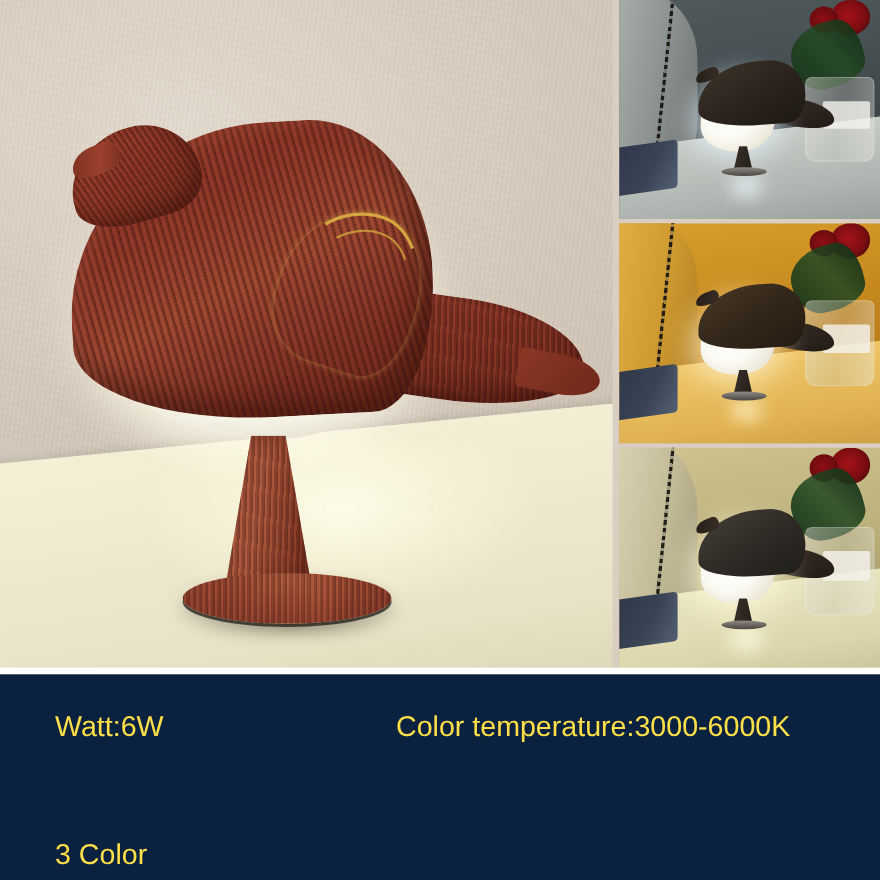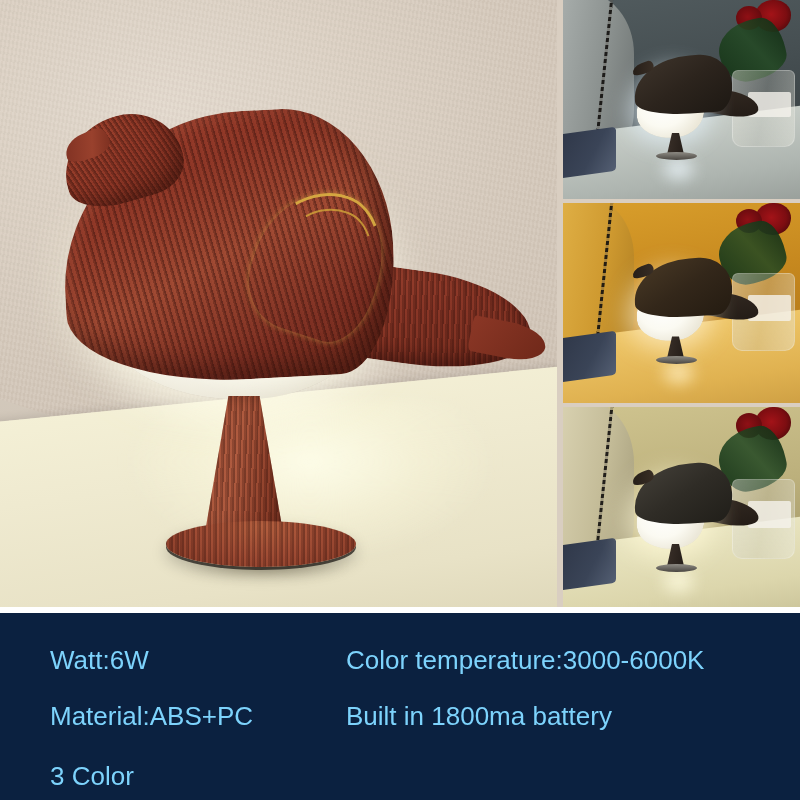--- a/index.html
+++ b/index.html
@@ -295,27 +295,27 @@
 
   
   .specs{
     position:absolute;left:0;top:613px;width:800px;height:187px;
     background:#0b2140;
     z-index:5;
   }
   .spec-row{
     position:absolute;left:0;width:800px;height:46px;
     display:flex;align-items:center;
-    color:#7dd3fc;font-size:26px;white-space:nowrap;
+    color:#fde047;font-size:26px;white-space:nowrap;
   }
   .spec-row.r0{top:24px;}
   .spec-row.r1{top:80px;}
   .spec-row.r2{top:140px;text-align:right;}
   .spec-cell.left{position:absolute;left:50px;}
-  .spec-cell.right{position:absolute;left:346px;}
+  .spec-cell.right{position:absolute;left:360px;}
   .spec-row.r2 .spec-cell.right{left:350px;}
 
   .gutter-top{
     position:absolute;left:0;top:607px;width:800px;height:7px;
     background:#ffffff;z-index:4;
   }
 </style>
 </head>
 <body>
 
@@ -421,22 +421,18 @@
     </div>
   </div>
 
   <div class="gutter-top"></div>
 
   <div class="specs">
     <div class="spec-row r0">
       <span class="spec-cell left">Watt:6W</span>
       <span class="spec-cell right">Color temperature:3000-6000K</span>
     </div>
-    <div class="spec-row r1">
-      <span class="spec-cell left">Material:ABS+PC</span>
-      <span class="spec-cell right">Built in 1800ma battery</span>
-    </div>
     <div class="spec-row r2">
       <span class="spec-cell left">3 Color</span>
     </div>
   </div>
 
 </div>
 
 </body></html>

